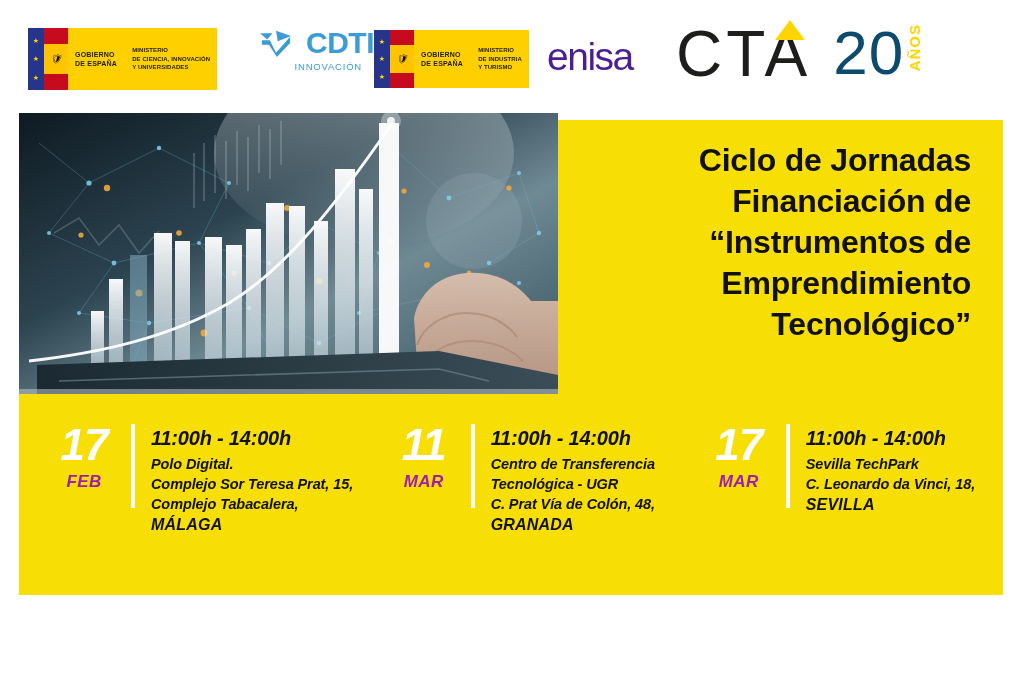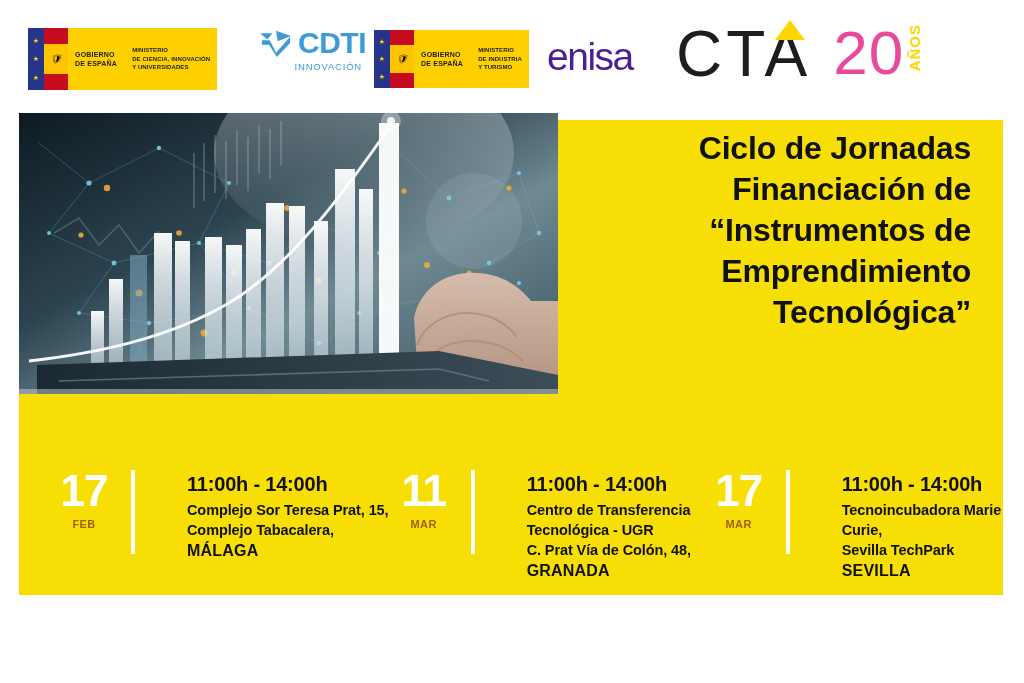--- a/index.html
+++ b/index.html
@@ -28,64 +28,64 @@
   .coat{position:absolute;left:50%;top:50%;transform:translate(-50%,-50%);
         font-size:9px;line-height:1;}
   .gov-body{display:flex;align-items:center;}
   .gov-cell{padding:0 7px;display:flex;flex-direction:column;justify-content:center;}
   .gov-sep{width:1px;background:#d8b400;margin:6px 0;}
   .gov-t1{font-size:7px;font-weight:700;letter-spacing:.2px;color:#1d1d1b;line-height:1.35;}
   .gov-t2{font-size:6px;font-weight:600;letter-spacing:.1px;color:#1d1d1b;line-height:1.4;}
 
   
   .cdti{position:absolute;left:258px;top:28px;width:104px;height:62px;color:#3D9BD7;}
-  .cdti-row{display:flex;align-items:flex-end;gap:4px;}
+  .cdti-row{display:flex;align-items:flex-end;gap:12px;}
   .cdti-mark{width:36px;height:30px;flex:0 0 36px;}
   .cdti-word{font-size:30px;font-weight:800;letter-spacing:-0.5px;line-height:1;}
   .cdti-sub{text-align:right;font-size:9.5px;letter-spacing:.8px;margin-top:3px;font-weight:500;}
 
   
   .enisa{position:absolute;left:547px;top:37px;font-size:39px;font-weight:400;
          color:#4c1d95;letter-spacing:-1.5px;line-height:1;}
 
   
   .cta{position:absolute;left:676px;top:22px;height:64px;display:flex;align-items:flex-start;}
   .cta-letters{position:relative;font-size:64px;font-weight:500;letter-spacing:4px;
                color:#1d1d1b;line-height:1;font-family:"Liberation Sans",sans-serif;}
   .cta-chev{position:absolute;right:6px;top:-2px;width:0;height:0;
             border-left:15px solid transparent;border-right:15px solid transparent;
             border-bottom:20px solid #FFD500;}
-  .cta-20{font-size:62px;font-weight:500;color:#ec4899;letter-spacing:1px;line-height:1;margin-left:22px;}
+  .cta-20{font-size:62px;font-weight:500;color:#0c4a6e;letter-spacing:1px;line-height:1;margin-left:22px;}
   .cta-anios{writing-mode:vertical-rl;transform:rotate(180deg);font-size:15px;
              font-weight:600;color:#FFD500;letter-spacing:1px;margin-left:2px;margin-top:2px;}
 
   
   .photo{position:absolute;left:19px;top:113px;width:539px;height:281px;overflow:hidden;
          background:#16232b;}
   .photo svg{display:block;width:539px;height:281px;}
 
   
   .yellow-title{position:absolute;left:558px;top:120px;width:445px;height:275px;
                 background:#F7DF06;}
-  .title-text{position:absolute;right:32px;top:8px;width:390px;text-align:right;
+  .title-text{position:absolute;right:32px;top:20px;width:390px;text-align:right;
               font-size:32px;line-height:1.28;font-weight:800;color:#111;letter-spacing:-0.2px;}
 
   .yellow-dates{position:absolute;left:19px;top:394px;width:984px;height:201px;
                 background:#F7DF06;}
 
   .dates{position:absolute;left:0;top:0;width:984px;height:201px;display:flex;}
-  .date-block{display:flex;padding-top:76px;}
+  .date-block{display:flex;padding-top:30px;font-style:italic;}
   .db1{width:345px;padding-left:34px;}
   .db2{width:320px;padding-left:0px;}
   .db3{width:300px;padding-left:0px;}
   .dnum{width:62px;text-align:center;flex:0 0 62px;}
   .dnum .d{font-size:44px;font-weight:800;color:#ffffff;line-height:.95;letter-spacing:-1px;}
-  .dnum .m{font-size:11px;font-weight:800;color:#a16207;letter-spacing:.4px;margin-top:6px;}
+  .dnum .m{font-size:17px;font-weight:800;color:#a21caf;letter-spacing:.4px;margin-top:6px;}
   .divider{width:4px;background:#ffffff;margin:0 16px;height:84px;flex:0 0 4px;}
-  .dinfo{padding-top:2px;margin-left:36px;}
+  .dinfo{padding-top:2px;}
   .dtime{font-size:20px;font-weight:800;color:#111;line-height:1.2;margin-bottom:4px;letter-spacing:-.2px;}
   .dline{font-size:14.5px;font-weight:700;color:#111;line-height:1.38;letter-spacing:-.1px;}
   .dcity{font-size:16px;font-weight:800;color:#111;line-height:1.35;letter-spacing:.2px;}
 
   
   .footer{position:absolute;left:0;top:600px;width:1024px;height:83px;}
 </style>
 </head>
 <body>
 
@@ -298,35 +298,36 @@
       </g>
     </svg>
   </div>
 
   <div class="yellow-title">
     <div class="title-text">
       <div>Ciclo de Jornadas</div>
       <div>Financiación de</div>
       <div>“Instrumentos de</div>
       <div>Emprendimiento</div>
-      <div>Tecnológica”</div>
+      <div>Tecnológico”</div>
     </div>
   </div>
 
   <div class="yellow-dates">
     <div class="dates">
 
       <div class="date-block db1">
         <div class="dnum">
           <div class="d">17</div>
           <div class="m">FEB</div>
         </div>
         <div class="divider"></div>
         <div class="dinfo">
           <div class="dtime">11:00h - 14:00h</div>
+          <div class="dline">Polo Digital.</div>
           <div class="dline">Complejo Sor Teresa Prat, 15,</div>
           <div class="dline">Complejo Tabacalera,</div>
           <div class="dcity">MÁLAGA</div>
         </div>
       </div>
 
       <div class="date-block db2">
         <div class="dnum">
           <div class="d">11</div>
           <div class="m">MAR</div>
@@ -342,22 +343,22 @@
       </div>
 
       <div class="date-block db3">
         <div class="dnum">
           <div class="d">17</div>
           <div class="m">MAR</div>
         </div>
         <div class="divider"></div>
         <div class="dinfo">
           <div class="dtime">11:00h - 14:00h</div>
-          <div class="dline">Tecnoincubadora Marie Curie,</div>
           <div class="dline">Sevilla TechPark</div>
+          <div class="dline">C. Leonardo da Vinci, 18,</div>
           <div class="dcity">SEVILLA</div>
         </div>
       </div>
 
     </div>
   </div>
 
   <div class="footer">
 
     

